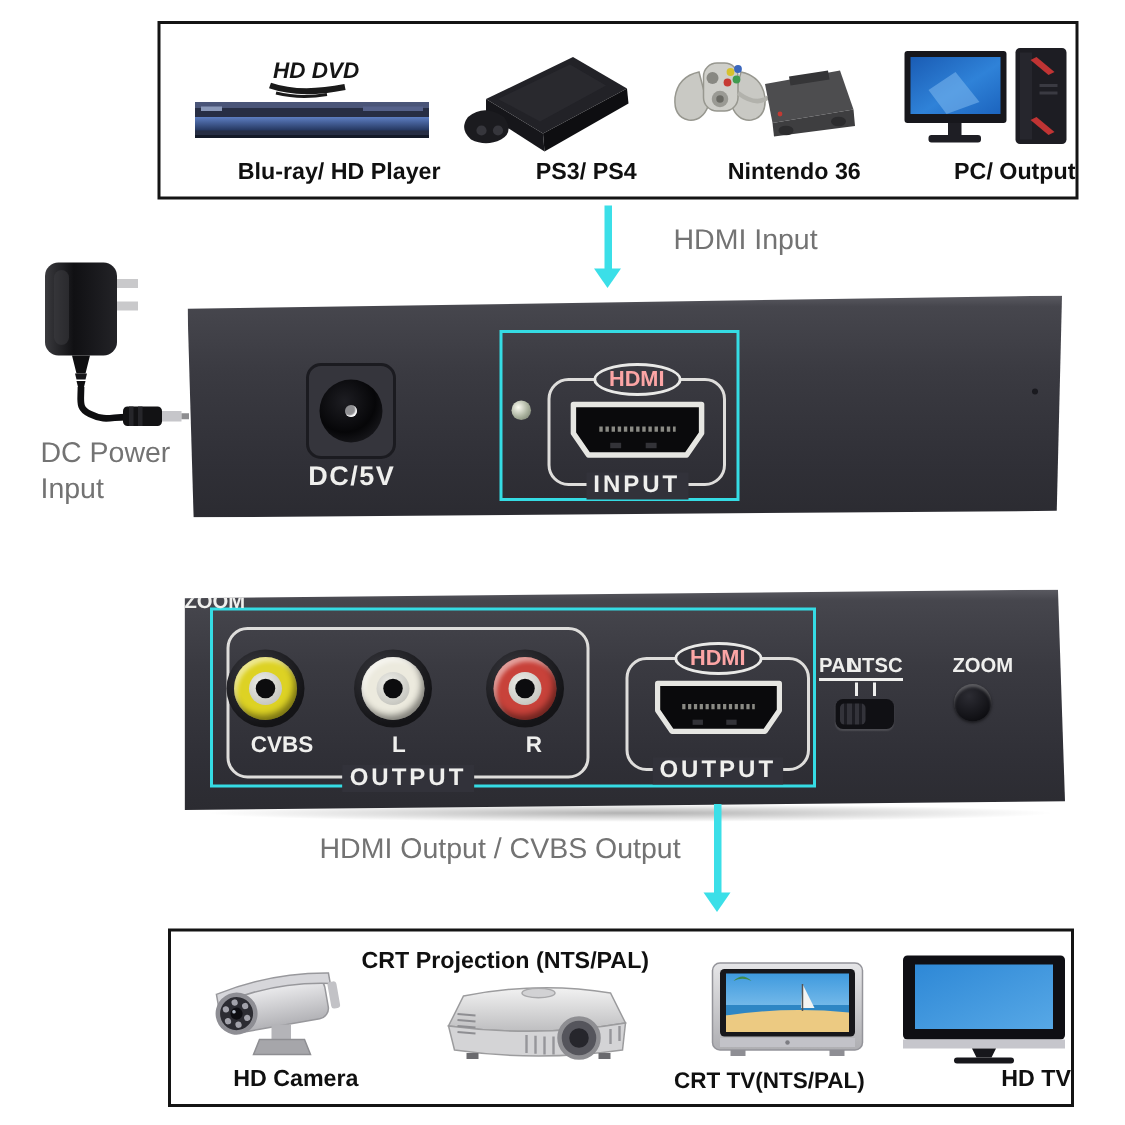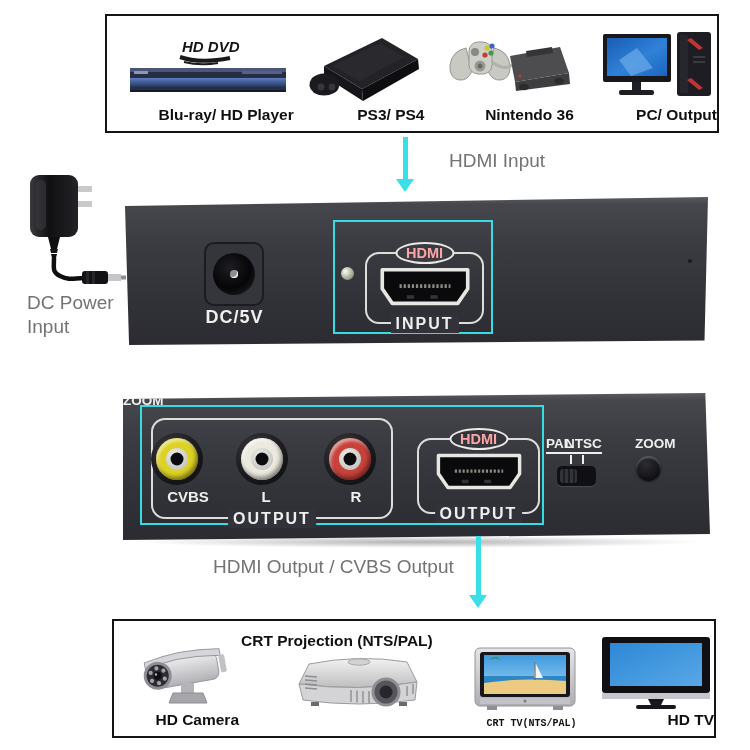--- a/index.html
+++ b/index.html
@@ -346,21 +346,21 @@
         <rect x="11" y="30" width="82" height="7" fill="#2e86c4"></rect>
         <path d="M11,37 q40,-6 82,-2 l0,13 l-82,0 z" fill="#ecca82"></path>
         <path d="M62,16 l8,16 l-9,0 z" fill="#f4f4f2"></path>
           <line x1="62" y1="16" x2="62" y2="34" stroke="#555" stroke-width="1"></line>
         <path d="M16,14 q6,-6 12,0 q-6,-3 -12,0" fill="#3f8a4a"></path>
         <rect x="7" y="52" width="90" height="6" fill="#c2c2c8"></rect>
         <circle cx="52" cy="55" r="1.5" fill="#7c7c82"></circle>
         <rect x="14" y="60" width="10" height="4" fill="#8e8e94"></rect>
           <rect x="80" y="60" width="10" height="4" fill="#8e8e94"></rect>
       </svg>
-      <div class="cell-label bold" style="font-size:10px;font-family:Liberation Mono, monospace;">CRT TV(NTS/PAL)</div>
+      <div class="cell-label bold" style="font-size:15px;">CRT TV(NTS/PAL)</div>
     </div>
     <div class="cell" style="flex:1.1">
       <svg width="116" height="76" viewBox="0 0 116 76">
         <defs>
             <linearGradient id="ghdtv" x1="0" y1="0" x2="1" y2="1">
           <stop offset="0" stop-color="#2e88d6"></stop>
               <stop offset="1" stop-color="#57a8e6"></stop>
             </linearGradient>
           </defs>
         <rect x="4" y="2" width="108" height="56" rx="3" fill="#0f0f14"></rect>

